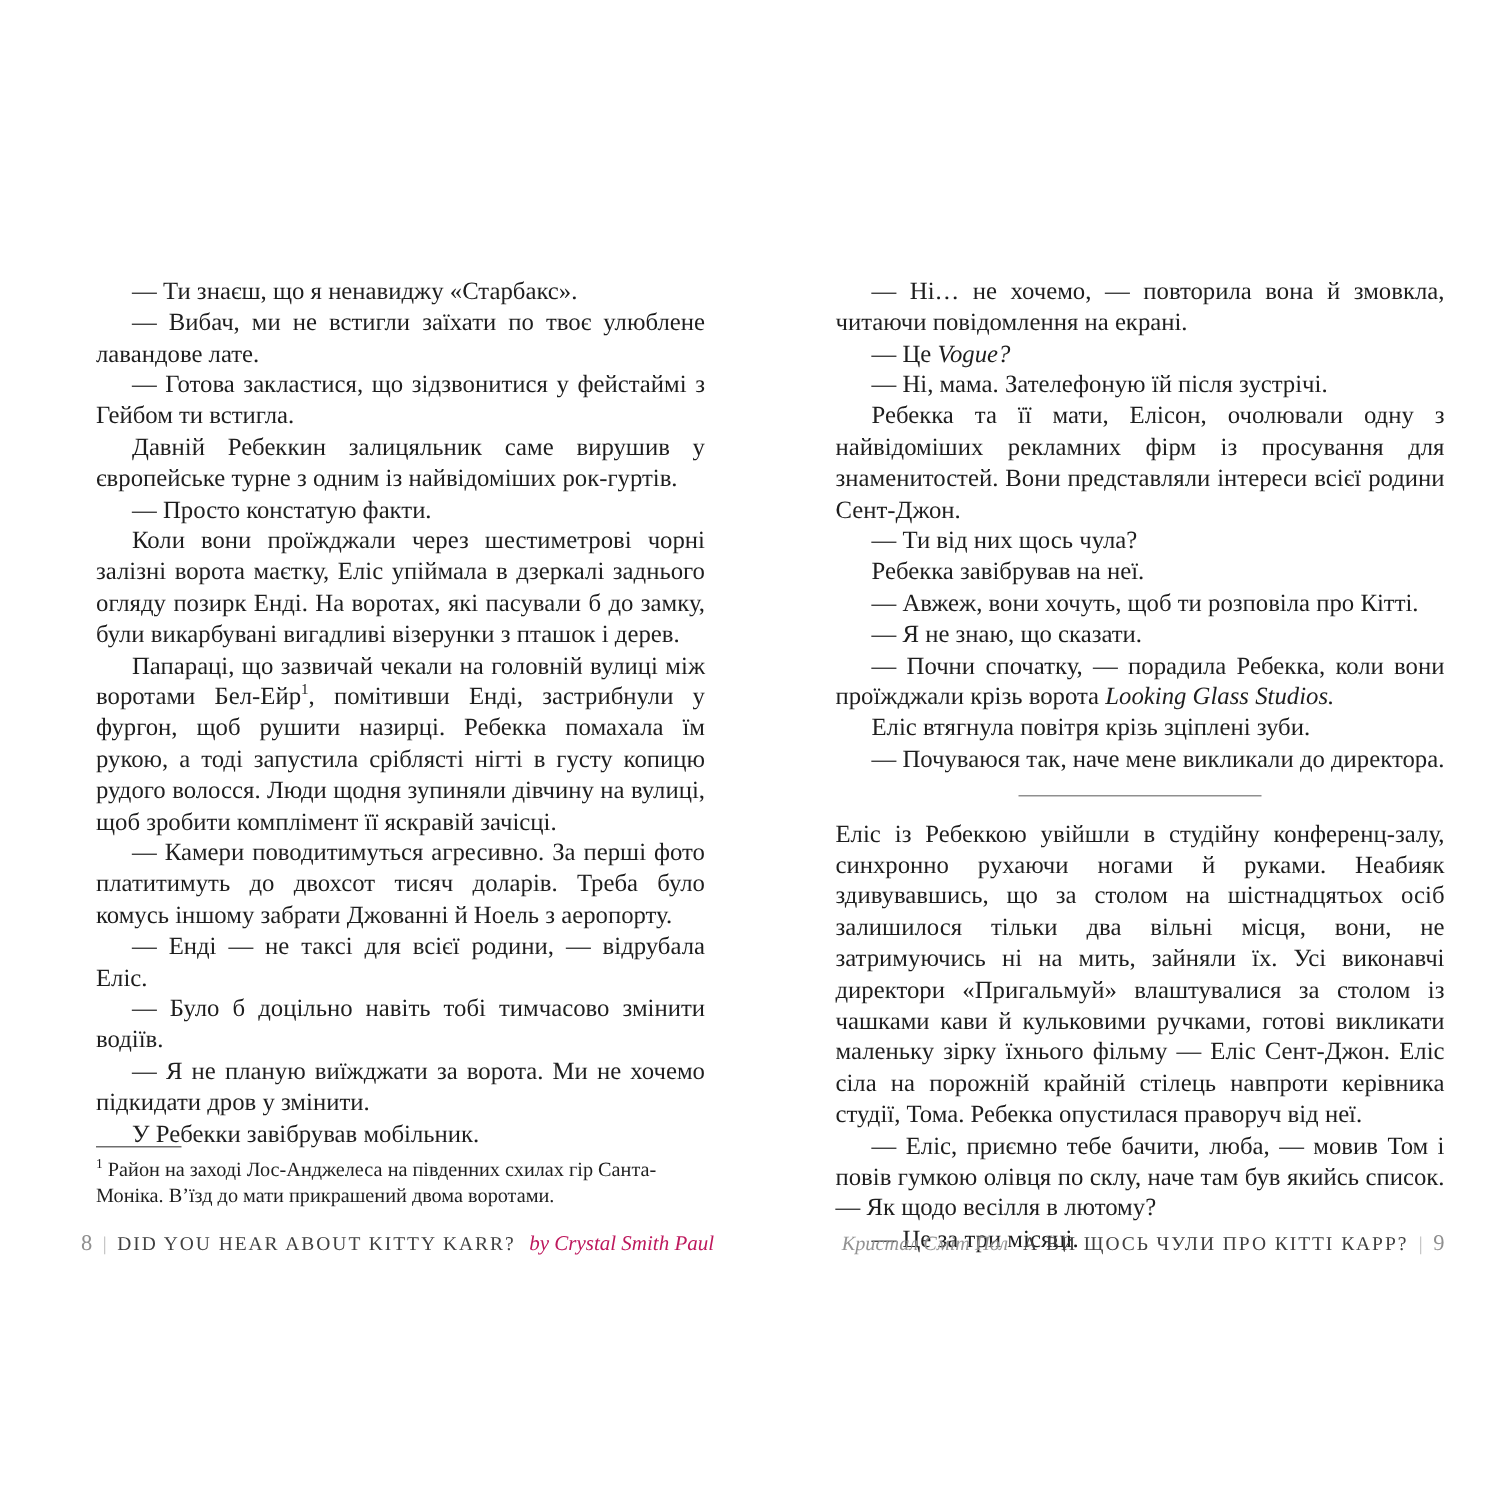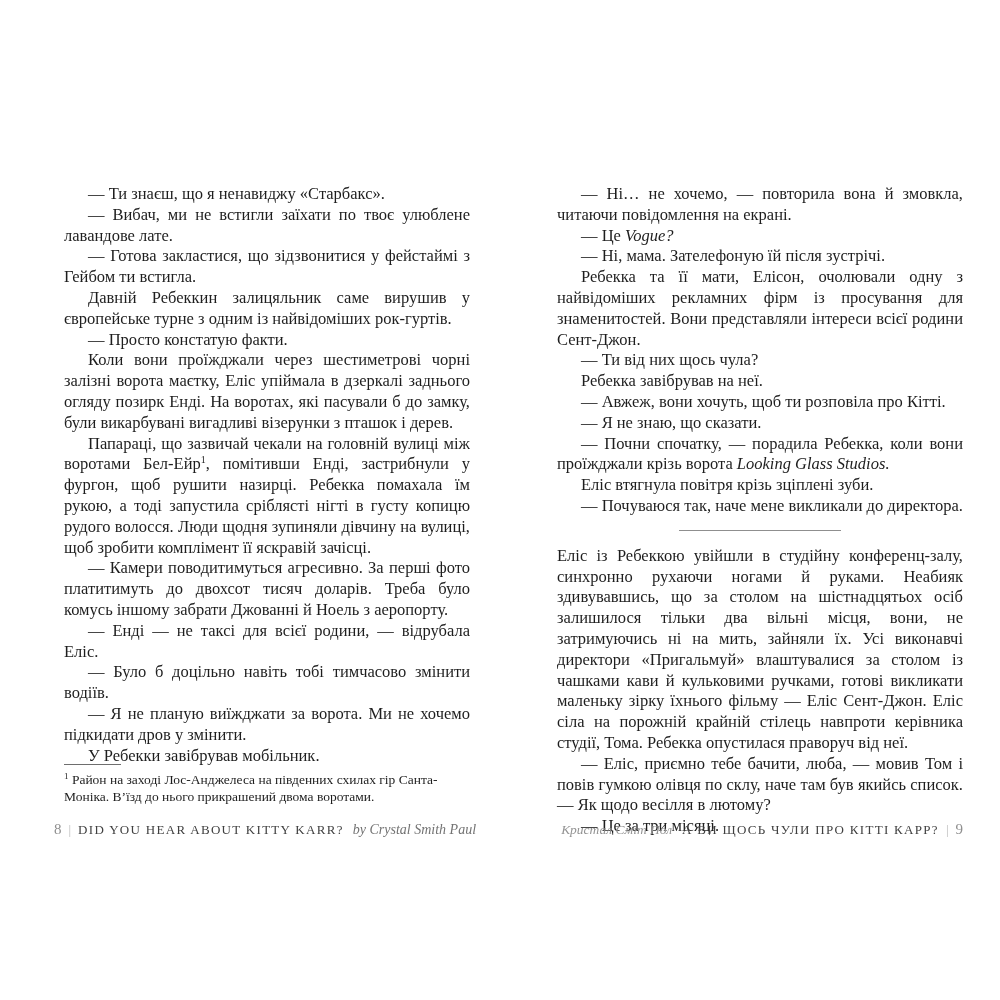--- a/index.html
+++ b/index.html
@@ -17,21 +17,21 @@
   .footnote-block{position:absolute;left:64px;top:764px;width:406px;}
   .footnote-sep{border:none;border-top:1px solid #6e6e6e;width:57px;margin:0 0 7px 0;height:0;}
   .footnote-text{margin:0;font-size:13.5px;line-height:16.5px;text-align:left;color:#1e1e1e;}
   .footnote-text sup{font-size:9px;line-height:0;vertical-align:super;}
   .footer{position:absolute;top:821px;color:#9a9a9a;font-size:13px;white-space:nowrap;}
   .footer-left{left:54px;}
   .footer-right{right:37px;text-align:right;}
   .footer .num{font-size:15px;color:#8f8f8f;}
   .footer .bar{color:#b9b9b9;padding:0 7px;font-weight:400;}
   .footer .caps{letter-spacing:1.3px;color:#404040;}
-  .footer .byline{font-style:italic;font-size:14px;margin-left:9px;color:#737373;}
+  .footer .byline{font-style:italic;font-size:14px;margin-left:9px;color:#be185d;}
   .footer .author{font-style:italic;font-size:13.5px;margin-right:10px;color:#939393;}
 </style>
 </head>
 <body>
 
 <div class="spread">
 
   <div class="column col-left">
       <p class="para"><span>— Ти знаєш, що я ненавиджу «Старбакс».</span></p>
       <p class="para"><span>— Вибач, ми не встигли заїхати по твоє улюблене лавандове лате.</span></p>
@@ -42,21 +42,21 @@
       <p class="para"><span>Папараці, що зазвичай чекали на головній вулиці між воротами Бел-Ейр</span><sup>1</sup><span>, помітивши Енді, застрибнули у фургон, щоб рушити назирці. Ребекка помахала їм рукою, а тоді запустила сріблясті нігті в густу копицю рудого волосся. Люди щодня зупиняли дівчину на вулиці, щоб зробити комплімент її яскравій зачісці.</span></p>
       <p class="para"><span>— Камери поводитимуться агресивно. За перші фото платитимуть до двохсот тисяч доларів. Треба було комусь іншому забрати Джованні й Ноель з аеропорту.</span></p>
       <p class="para"><span>— Енді — не таксі для всієї родини, — відрубала Еліс.</span></p>
       <p class="para"><span>— Було б доцільно навіть тобі тимчасово змінити водіїв.</span></p>
       <p class="para"><span>— Я не планую виїжджати за ворота. Ми не хочемо підкидати дров у змінити.</span></p>
       <p class="para"><span>У Ребекки завібрував мобільник.</span></p>
     </div>
 
   <div class="footnote-block">
     <hr class="footnote-sep">
-    <p class="footnote-text"><sup>1</sup><span> Район на заході Лос-Анджелеса на південних схилах гір Санта-Моніка. В’їзд до нього прикрашений двома воротами.</span></p>
+    <p class="footnote-text"><sup>1</sup><span> Район на заході Лос-Анджелеса на південних схилах гір Санта-Моніка. В’їзд до мати прикрашений двома воротами.</span></p>
   </div>
 
   <div class="footer footer-left">
     <span class="num">8</span><span class="bar">|</span><span class="caps">DID YOU HEAR ABOUT KITTY KARR?</span><span class="byline">by Crystal Smith Paul</span>
   </div>
 
   <div class="column col-right">
     <div>
         <p class="para"><span>— Ні… не хочемо, — повторила вона й змовкла, читаючи повідомлення на екрані.</span></p>
         <p class="para"><span>— Це </span><i>Vogue?</i></p>

